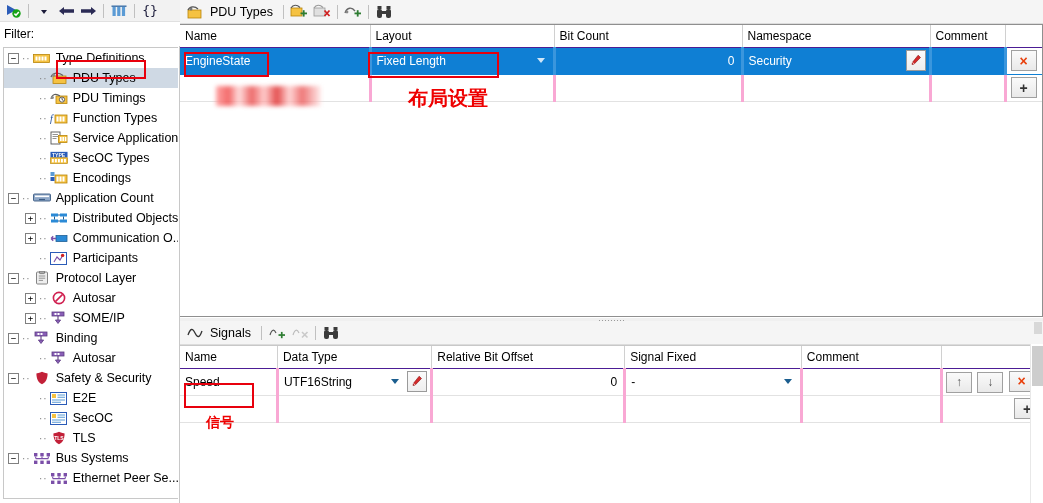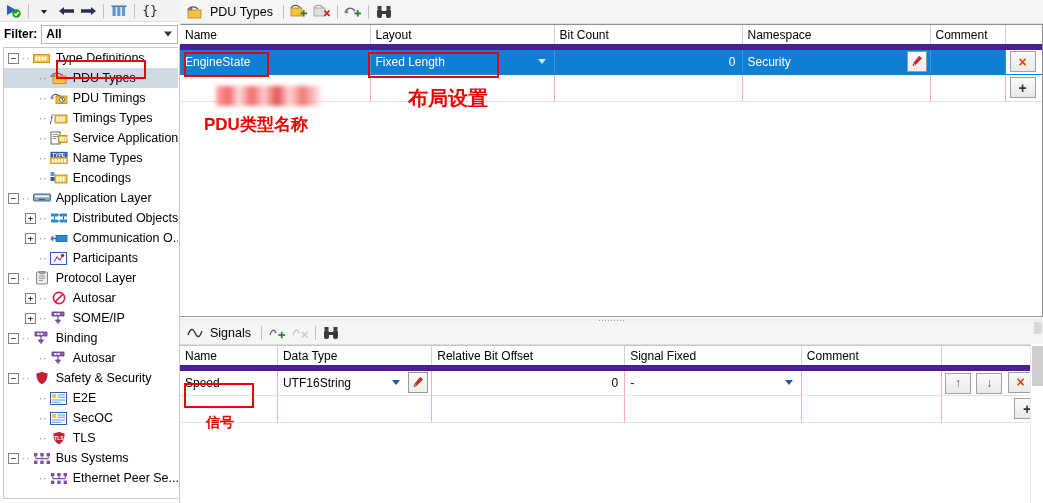--- a/index.html
+++ b/index.html
@@ -35,21 +35,20 @@
     cursor: default;
   }
   .tsep {
     width: 1px; height: 14px; background: #c0c0c0; margin: 0 3px;
   }
   #filter-bar {
     height: 24px; width: 180px;
     display: flex; align-items: center;
     padding-left: 4px;
     background: #ffffff;
-    font-weight: bold;
   }
   #filter-label { font-size: 12px; margin-right: 4px; }
   #filter-combo {
     width: 137px; height: 19px;
     border: 1px solid #b4b4b4;
     background: #fff;
     display: flex; align-items: center;
     position: relative;
     font-size: 12px;
     padding-left: 4px;
@@ -159,29 +158,29 @@
   
   .grid { width: 100%; border-collapse: collapse; table-layout: fixed; }
   .grid th {
     font-weight: normal;
     text-align: left;
     font-size: 12px;
     height: 22px;
     padding: 0 0 0 5px;
     background: #ffffff;
     border-right: 1px solid #d0d0d0;
-    border-bottom: 6px solid #4c1d95;
+    border-bottom: 1px solid #4c1d95;
     color: #000;
     vertical-align: middle;
   }
   .grid td {
     height: 27px;
     font-size: 12px;
     padding: 0 0 0 5px;
-    border-right: 1px solid #f9a8d4;
+    border-right: 3px solid #f9a8d4;
     border-bottom: 1px solid #e2e2e2;
     vertical-align: middle;
     overflow: hidden;
     white-space: nowrap;
   }
   tr.selrow td {
     background: #0f7fd4;
     color: #ffffff;
     border-right-color: #3a96dd;
     border-bottom-color: #0f7fd4;
@@ -311,24 +310,20 @@
         </svg>
       </div>
       <div class="tsep"></div>
       <div class="tbtn">
         <span style="font-size:13px;color:#1b1b3a;font-family:'DejaVu Sans Mono',monospace;">{}</span>
       </div>
     </div>
 
     <div id="filter-bar">
       <span id="filter-label">Filter:</span>
-      <div id="filter-combo">
-        <span>All</span>
-        <span class="arrow"></span>
-      </div>
     </div>
 
     <div id="tree">
         <div class="tnode" style="padding-left: 4px;">
           <span class="expander">−</span>
           <span class="dots">··</span>
           <span class="ticon">
             <svg width="17" height="13" viewBox="0 0 17 13">
               <rect x="0.5" y="2.5" width="16" height="8" fill="#f5c242" stroke="#b8860b" stroke-width="0.8"></rect>
               <rect x="2.5" y="4.5" width="2" height="4" fill="#fff"></rect>
@@ -370,21 +365,21 @@
           <span class="dots">··</span>
           <span class="ticon">
             <svg width="18" height="14" viewBox="0 0 18 14">
               <text x="0" y="11" font-size="10" font-style="italic" font-family="Liberation Serif, serif" fill="#1f4e9c">f</text>
               <rect x="5" y="4" width="12" height="8" fill="#f5c242" stroke="#b8860b" stroke-width="0.8"></rect>
               <rect x="6.5" y="5.5" width="2" height="5" fill="#fff"></rect>
               <rect x="9.5" y="5.5" width="2" height="5" fill="#fff"></rect>
               <rect x="12.5" y="5.5" width="2" height="5" fill="#fff"></rect>
             </svg>
           </span>
-          <span class="tlabel">Timings Types</span>
+          <span class="tlabel">Function Types</span>
         </div>
         <div class="tnode" style="padding-left: 21px;">
           <span class="expander none"></span>
           <span class="dots">··</span>
           <span class="ticon">
             <svg width="18" height="14" viewBox="0 0 18 14">
               <rect x="1" y="1" width="9" height="12" fill="#fff" stroke="#555" stroke-width="0.9"></rect>
               <path d="M2.5 3.5 H8 M2.5 5.5 H8 M2.5 7.5 H6.5" stroke="#777" stroke-width="0.8"></path>
               <rect x="8.5" y="4.5" width="8.5" height="7" fill="#f5c242" stroke="#b8860b" stroke-width="0.8"></rect>
               <rect x="10" y="6" width="1.6" height="4" fill="#fff"></rect>
@@ -402,21 +397,21 @@
               <rect x="0.5" y="0.5" width="18" height="6" fill="#2b5cb8"></rect>
               <text x="2" y="5.6" font-size="5.4" fill="#fff" font-family="Liberation Sans, sans-serif" font-weight="bold">TYPE</text>
               <rect x="0.5" y="6.8" width="18" height="6" fill="#f5c242" stroke="#b8860b" stroke-width="0.7"></rect>
               <rect x="2" y="8" width="2" height="3.6" fill="#fff"></rect>
               <rect x="5.2" y="8" width="2" height="3.6" fill="#fff"></rect>
               <rect x="8.4" y="8" width="2" height="3.6" fill="#fff"></rect>
               <rect x="11.6" y="8" width="2" height="3.6" fill="#fff"></rect>
               <rect x="14.8" y="8" width="2" height="3.6" fill="#fff"></rect>
             </svg>
           </span>
-          <span class="tlabel">Name Types</span>
+          <span class="tlabel">SecOC Types</span>
         </div>
         <div class="tnode" style="padding-left: 21px;">
           <span class="expander none"></span>
           <span class="dots">··</span>
           <span class="ticon">
             <svg width="18" height="14" viewBox="0 0 18 14">
               <rect x="5" y="4" width="12" height="8" fill="#f5c242" stroke="#b8860b" stroke-width="0.8"></rect>
               <rect x="6.5" y="5.5" width="2" height="5" fill="#fff"></rect>
               <rect x="9.5" y="5.5" width="2" height="5" fill="#fff"></rect>
               <rect x="12.5" y="5.5" width="2" height="5" fill="#fff"></rect>
@@ -429,21 +424,21 @@
         <div class="tnode" style="padding-left: 4px;">
           <span class="expander">−</span>
           <span class="dots">··</span>
           <span class="ticon">
             <svg width="18" height="12" viewBox="0 0 18 12">
               <rect x="0.5" y="2" width="17" height="7" rx="1" fill="#8fa8c8" stroke="#3b5a82" stroke-width="0.9"></rect>
               <rect x="2" y="3.5" width="14" height="1.6" fill="#fff"></rect>
               <path d="M6 7.5 H12" stroke="#3b5a82" stroke-width="1.2"></path>
             </svg>
           </span>
-          <span class="tlabel">Application Layer</span>
+          <span class="tlabel">Application Count</span>
         </div>
         <div class="tnode" style="padding-left: 21px;">
           <span class="expander">+</span>
           <span class="dots">··</span>
           <span class="ticon">
             <svg width="18" height="13" viewBox="0 0 18 13">
               <rect x="1" y="1.5" width="7" height="3" fill="#2b8ad6"></rect>
               <rect x="10" y="1.5" width="7" height="3" fill="#2b8ad6"></rect>
               <rect x="1" y="7.5" width="7" height="3" fill="#2b8ad6"></rect>
               <rect x="10" y="7.5" width="7" height="3" fill="#2b8ad6"></rect>
@@ -851,17 +846,16 @@
       <div class="thumb"></div>
     </div>
   </div>
 
   <div class="annot-box" style="left:184px; top:52px; width:85px; height:25px;"></div>
   <div class="annot-box" style="left:368px; top:52px; width:131px; height:26px;"></div>
   <div class="annot-box" style="left:184px; top:383px; width:70px; height:25px;"></div>
 
   <div class="blur-redact" style="left:216px; top:86px; width:105px; height:20px;"></div>
 
-  <div class="annot-text" style="left:204px; top:113px; font-size:17px;">PDU类型名称</div>
   <div class="annot-text" style="left:408px; top:85px; font-size:20px;">布局设置</div>
   <div class="annot-text" style="left:206px; top:414px; font-size:14px;">信号</div>
 
 </div>
 
 </body></html>

